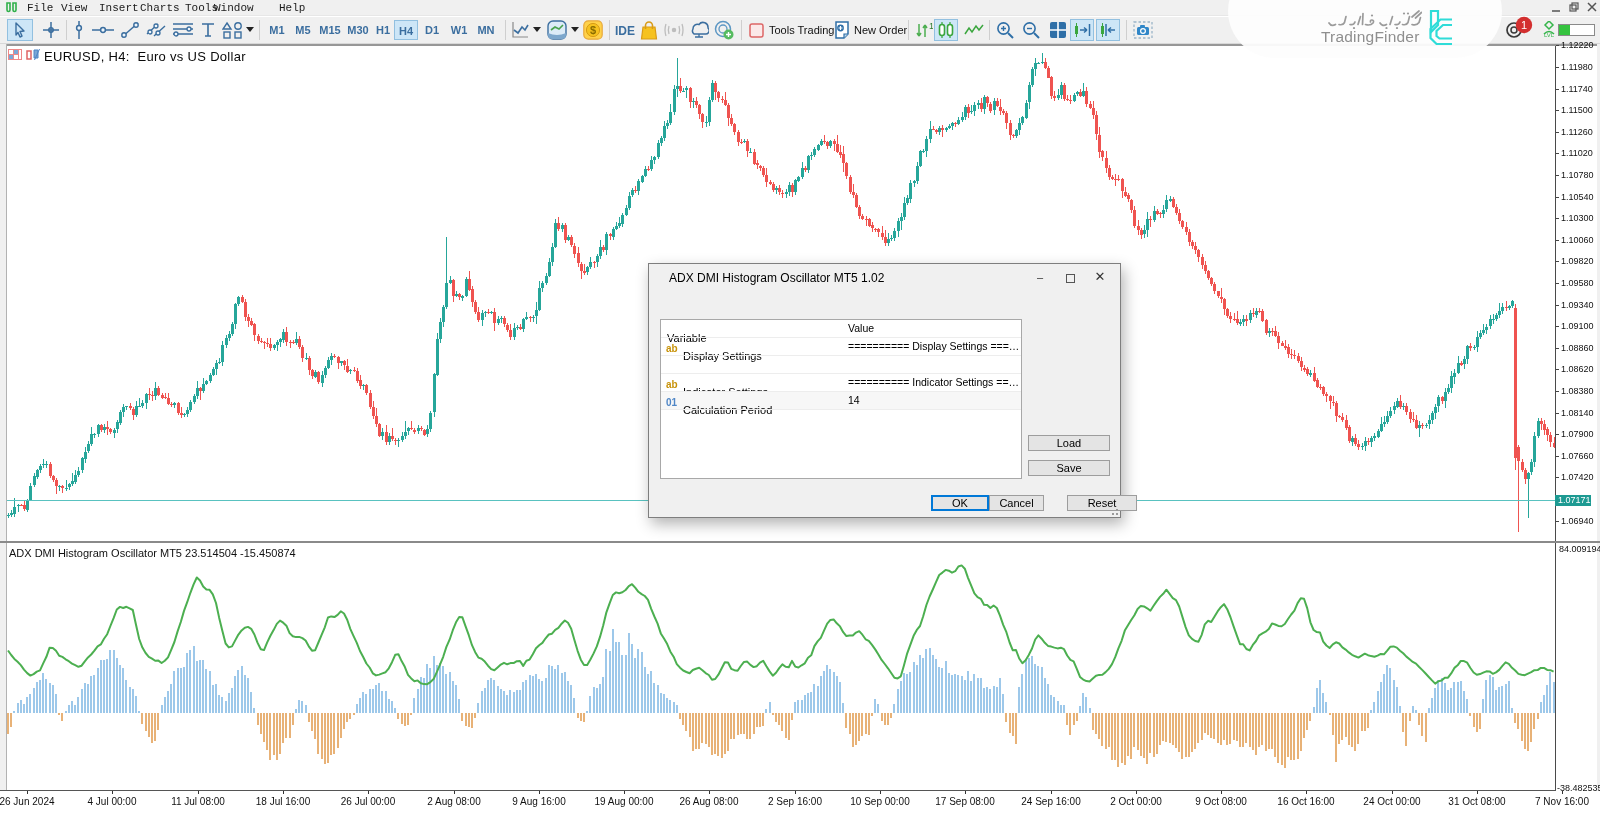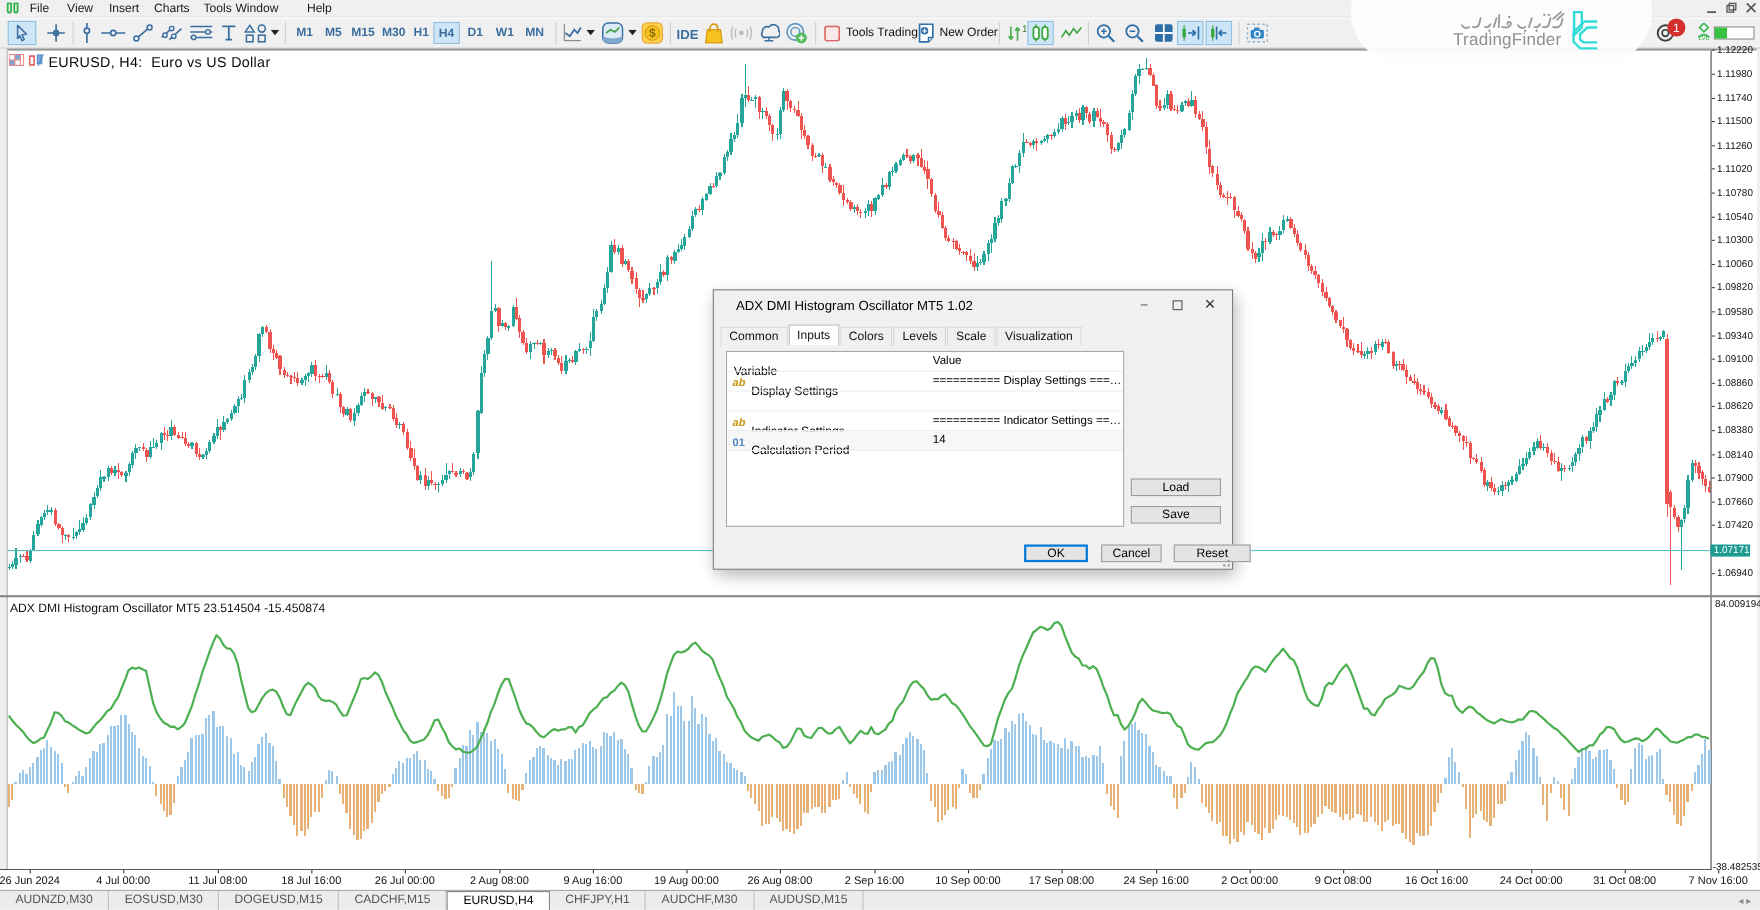--- a/index.html
+++ b/index.html
@@ -1,18 +1,18 @@
 <!DOCTYPE html>
 <html><head><meta charset="utf-8">
 <style>
 * { margin:0; padding:0; box-sizing:border-box; }
 html,body { width:1600px; height:827px; overflow:hidden; font-family:"Liberation Sans", sans-serif; background:#fff; }
 #root { position:absolute; inset:0; width:1600px; height:827px; }
 
-#menubar { position:absolute; left:0; top:0; width:1600px; height:16px; background:#f0f0f0; font-size:11px; color:#1a1a1a; border-bottom:1px solid #e7e7e7;}
+#menubar { position:absolute; left:0; top:0; width:1600px; height:16px; background:#f0f0f0; font-size:11px; color:#1a1a1a; border-bottom:1px solid #e7e7e7;font-family:Liberation Mono, monospace;}
 #menubar .mi { position:absolute; top:2px; }
 
 #toolbar { position:absolute; left:0; top:17px; width:1600px; height:27px; background:#f0f0f0; border-bottom:1px solid #d8d8d8;}
 .sep { position:absolute; top:3px; width:1px; height:20px; background:#cfcfcf; }
 .tfbtn { position:absolute; top:3px; height:20px; font-size:11px; font-weight:bold; color:#3b6e9f; text-align:center; line-height:20px; }
 .selbtn { background:#cde6f7; border:1px solid #92c0e0; }
 .tool { position:absolute; top:4px; }
 #toolbar .txt { position:absolute; top:7px; font-size:11px; color:#111; }
 
 #winborder { position:absolute; left:0; top:44px; width:1600px; height:766px; background:#fff; border-top:2px solid #979797; }
@@ -45,21 +45,21 @@
 #dlgtitle { position:absolute; left:20px; top:7px; font-size:12px; color:#000; }
 .dwb { position:absolute; top:0px; width:30px; height:26px; color:#333; text-align:center; font-size:11px; line-height:26px;}
 #dlgtabs { position:absolute; left:6px; top:33px; height:17px; }
 .dtab { float:left; height:17px; padding:2px 7px 0 7px; border:1px solid #d9d9d9; border-bottom:none; margin-right:1px; color:#111; background:#f0f0f0; font-size:11px;}
 .dtab.active { background:#fff; height:19px; margin-top:-2px; padding-top:3px; border:1px solid #bdbdbd; border-bottom:none; }
 #dlgtable { position:absolute; left:11px; top:55px; width:362px; height:160px; background:#fff; border:1px solid #a8a8a8; overflow:hidden;}
 .drow { position:absolute; left:0; width:360px; height:17px; line-height:17px; color:#000; }
 .dcell1 { position:absolute; left:22px;margin-top:10px; }
 .dcell2 { position:absolute; left:187px; white-space:nowrap; width:172px; overflow:hidden; text-overflow:ellipsis; font-size:10.5px; }
 .drowline { position:absolute; left:0; width:360px; height:1px; background:#ededed; }
-.dicon { position:absolute; left:5px; top:2px; font-size:10px; font-weight:bold; font-style:italic; color:#c8930a; }
+.dicon { position:absolute; left:5px; top:2px; font-size:10px; font-weight:bold; color:#c8930a; }
 .btn { position:absolute; height:16px; background:#e4e4e4; border:1px solid #9d9d9d; text-align:center; font-size:11px; color:#000; line-height:14px;}
 
 #wmark { position:absolute; left:1228px; top:-36px; width:274px; height:94px; background:rgba(253,253,253,0.94); border-radius:47px; }
 #wmen { position:absolute; left:1321px; top:28px; font-size:15.5px; color:#8f8f8f; letter-spacing:0.2px;}
 </style></head>
 <body>
 <div id="root">
 
 <div id="menubar">
   <svg class="tool" style="left:5px;top:2px" width="13" height="12" viewBox="0 0 13 12">
@@ -1821,45 +1821,26 @@
 <div class="dlbl" style="left:1306px">16 Oct 16:00</div>
 <div class="dtick" style="left:1306px"></div>
 <div class="dlbl" style="left:1392px">24 Oct 00:00</div>
 <div class="dtick" style="left:1392px"></div>
 <div class="dlbl" style="left:1477px">31 Oct 08:00</div>
 <div class="dtick" style="left:1477px"></div>
 <div class="dlbl" style="left:1562px">7 Nov 16:00</div>
 <div class="dtick" style="left:1562px"></div>
 </div>
 
-<div id="tabbar">
-<div class="tab">AUDNZD,M30</div>
-<div class="tab">EOSUSD,M30</div>
-<div class="tab">DOGEUSD,M15</div>
-<div class="tab">CADCHF,M15</div>
-<div class="tab active">EURUSD,H4</div>
-<div class="tab">CHFJPY,H1</div>
-<div class="tab">AUDCHF,M30</div>
-<div class="tab">AUDUSD,M15</div>
-<div class="tnav">◂&nbsp;▸</div>
-</div>
 
 <div id="dialog">
   <div id="dlgtitle">ADX DMI Histogram Oscillator MT5 1.02</div>
   <div class="dwb" style="right:65px">–</div>
   <div class="dwb" style="right:35px"><span style="display:inline-block;width:9px;height:9px;border:1px solid #555;vertical-align:middle"></span></div>
   <div class="dwb" style="right:5px;font-size:13px">✕</div>
-  <div id="dlgtabs">
-    <div class="dtab">Common</div>
-    <div class="dtab active">Inputs</div>
-    <div class="dtab">Colors</div>
-    <div class="dtab">Levels</div>
-    <div class="dtab">Scale</div>
-    <div class="dtab">Visualization</div>
-  </div>
   <div id="dlgtable">
     <div class="drow" style="top:0">
           <span class="dcell1" style="left:6px">Variable</span>
           <span class="dcell2">Value</span>
         </div>
     <div class="drowline" style="top:17px"></div>
     <div class="drow" style="top:18px">
           <span class="dicon">ab</span>
           <span class="dcell1">Display Settings</span>
           <span class="dcell2">========== Display Settings ======...</span>
@@ -1875,21 +1856,21 @@
     <div class="drow" style="top:72px;background:#f7f7f7">
           <span class="dicon" style="color:#4f86c6;font-style:normal">01</span>
           <span class="dcell1">Calculation Period</span>
           <span class="dcell2">14</span>
         </div>
     <div class="drowline" style="top:89px"></div>
   </div>
   <div class="btn" style="left:379px;top:171px;width:82px">Load</div>
   <div class="btn" style="left:379px;top:196px;width:82px">Save</div>
   <div class="btn" style="left:282px;top:231px;width:58px;border:2px solid #0078d7;line-height:12px">OK</div>
-  <div class="btn" style="left:352px;top:231px;width:55px">Cancel</div>
+  <div class="btn" style="left:340px;top:231px;width:55px">Cancel</div>
   <div class="btn" style="left:418px;top:231px;width:70px">Reset</div>
   <svg style="position:absolute;right:1px;bottom:1px" width="9" height="9" viewBox="0 0 9 9">
         <g fill="#9a9a9a">
           <rect x="6" y="6" width="2" height="2"></rect>
           <rect x="6" y="2" width="2" height="2"></rect>
           <rect x="2" y="6" width="2" height="2"></rect>
         </g>
       </svg>
 </div>
 

